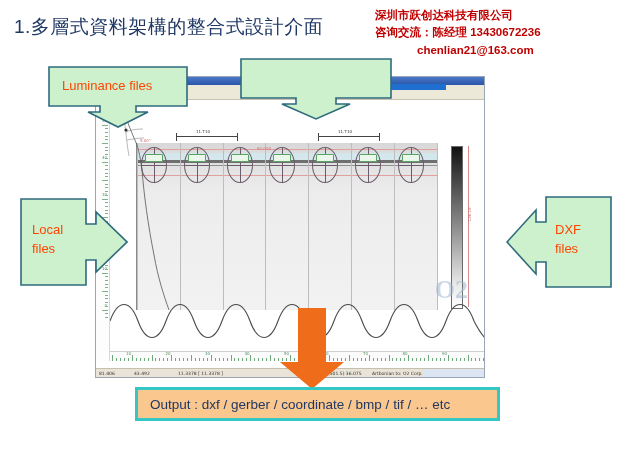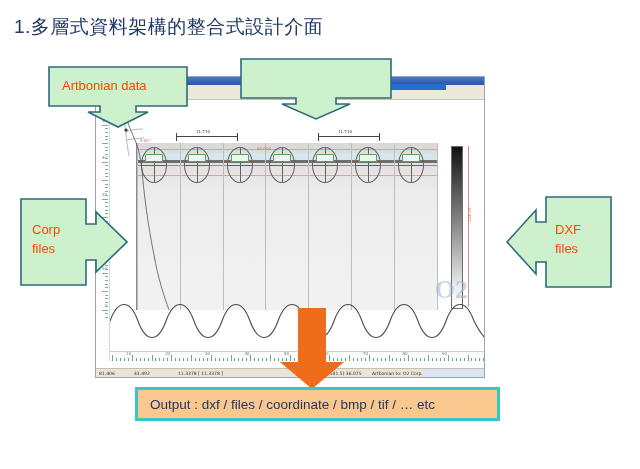--- a/index.html
+++ b/index.html
@@ -145,20 +145,25 @@
     background:#1f6fd0;
   }
 </style>
 </head>
 <body>
 
 <div id="root">
 
   <div class="slide-title">1.多層式資料架構的整合式設計介面</div>
 
+  <div class="company-block">
+    <div class="company-name">深圳市跃创达科技有限公司</div>
+    <div class="company-contact">咨询交流：陈经理  13430672236</div>
+    <div class="company-mail">chenlian21@163.com</div>
+  </div>
 
   <div class="app-window">
 
     <div class="app-titlebar">CNCtools_LGP設計案例-2010-</div>
     <div class="app-menubar">檔案(E)   圖像(I)   中行性調製(C)</div>
     <div class="app-toolbar"></div>
 
     <div class="app-canvas">
 
       <div class="vruler">
@@ -440,47 +445,47 @@
       <span style="left:276px;">Artbonian to: O2 Corp.</span>
     </div>
   </div>
 
   <div class="blue-conn"></div>
 
   <div class="callout" style="left:48px;top:66px;width:140px;height:62px;">
     <svg class="co-shape" width="140" height="62" viewBox="0 0 140 62">
       <path d="M1 1 H139 V40 H88 V46 H100 L70 61 L40 46 H52 V40 H1 Z" fill="#cdf0cd" stroke="#2e6b7d" stroke-width="1.6"></path>
     </svg>
-    <div class="co-label" style="left:14px;top:12px;">Artbonian data</div>
+    <div class="co-label" style="left:14px;top:12px;">Luminance files</div>
   </div>
 
   <div class="callout" style="left:240px;top:58px;width:152px;height:62px;">
     <svg class="co-shape" width="152" height="62" viewBox="0 0 152 62">
       <path d="M1 1 H151 V40 H96 V46 H110 L76 61 L42 46 H56 V40 H1 Z" fill="#cdf0cd" stroke="#2e6b7d" stroke-width="1.6"></path>
     </svg>
   </div>
 
 
   <div class="callout" style="left:20px;top:198px;width:108px;height:88px;">
     <svg class="co-shape" width="108" height="88" viewBox="0 0 108 88">
       <path d="M1 1 H66 V26 H76 V14 L107 44 L76 74 V62 H66 V87 H1 Z" fill="#cdf0cd" stroke="#2e6b7d" stroke-width="1.6"></path>
     </svg>
-    <div class="co-label" style="left:12px;top:24px;">Corp</div>
+    <div class="co-label" style="left:12px;top:24px;">Local</div>
     <div class="co-label" style="left:12px;top:43px;">files</div>
   </div>
 
   <div class="callout" style="left:506px;top:196px;width:106px;height:92px;">
     <svg class="co-shape" width="106" height="92" viewBox="0 0 106 92">
       <path d="M105 1 H40 V26 H30 V14 L1 46 L30 78 V66 H40 V91 H105 Z" fill="#cdf0cd" stroke="#2e6b7d" stroke-width="1.6"></path>
     </svg>
     <div class="co-label" style="left:49px;top:26px;">DXF</div>
     <div class="co-label" style="left:49px;top:45px;">files</div>
   </div>
 
   <svg style="position:absolute;left:278px;top:308px;" width="68" height="82" viewBox="0 0 68 82">
     <path d="M20 0 H48 V54 H66 L34 81 L2 54 H20 Z" fill="#ef6c1a"></path>
   </svg>
 
   <div class="out-box">
-    <div class="out-text">Output : dxf / files / coordinate / bmp / tif / … etc</div>
+    <div class="out-text">Output : dxf / gerber / coordinate / bmp / tif / … etc</div>
   </div>
 
 </div>
 
 </body></html>

